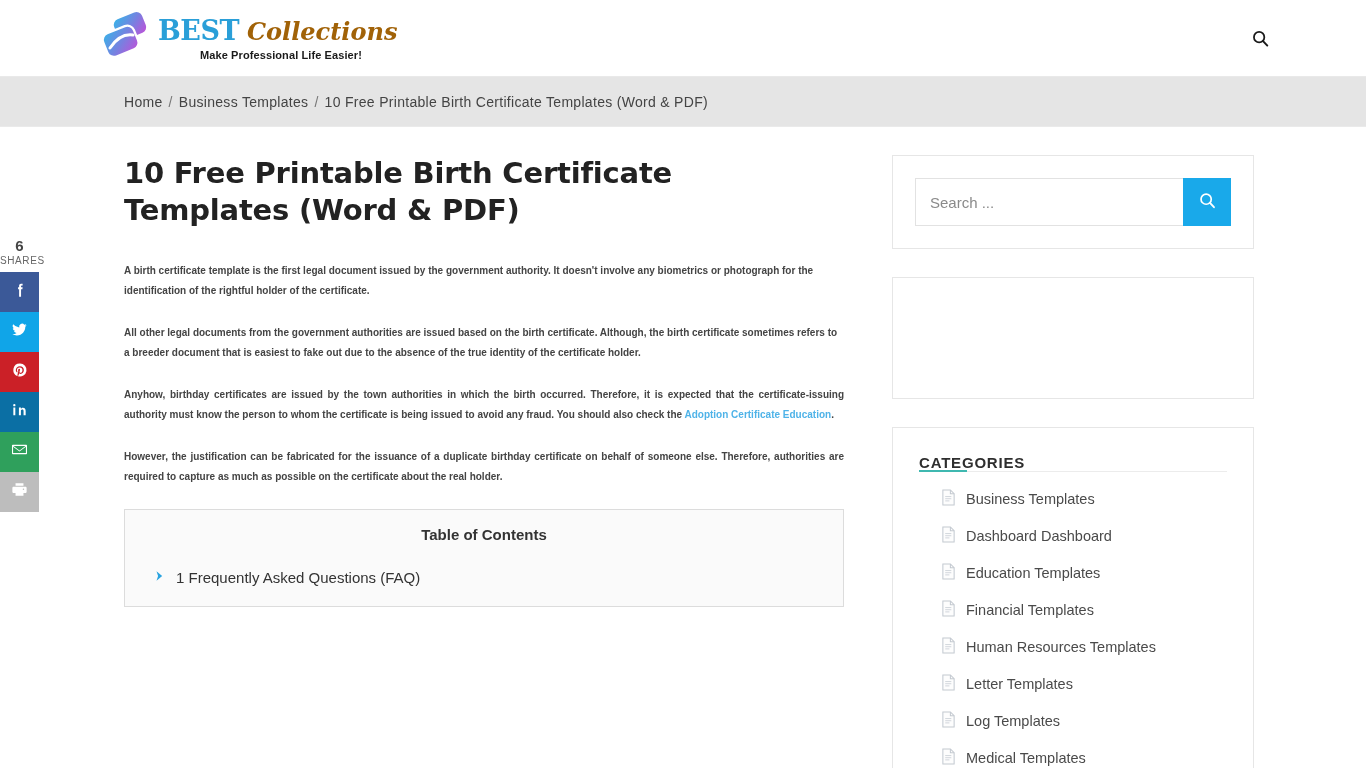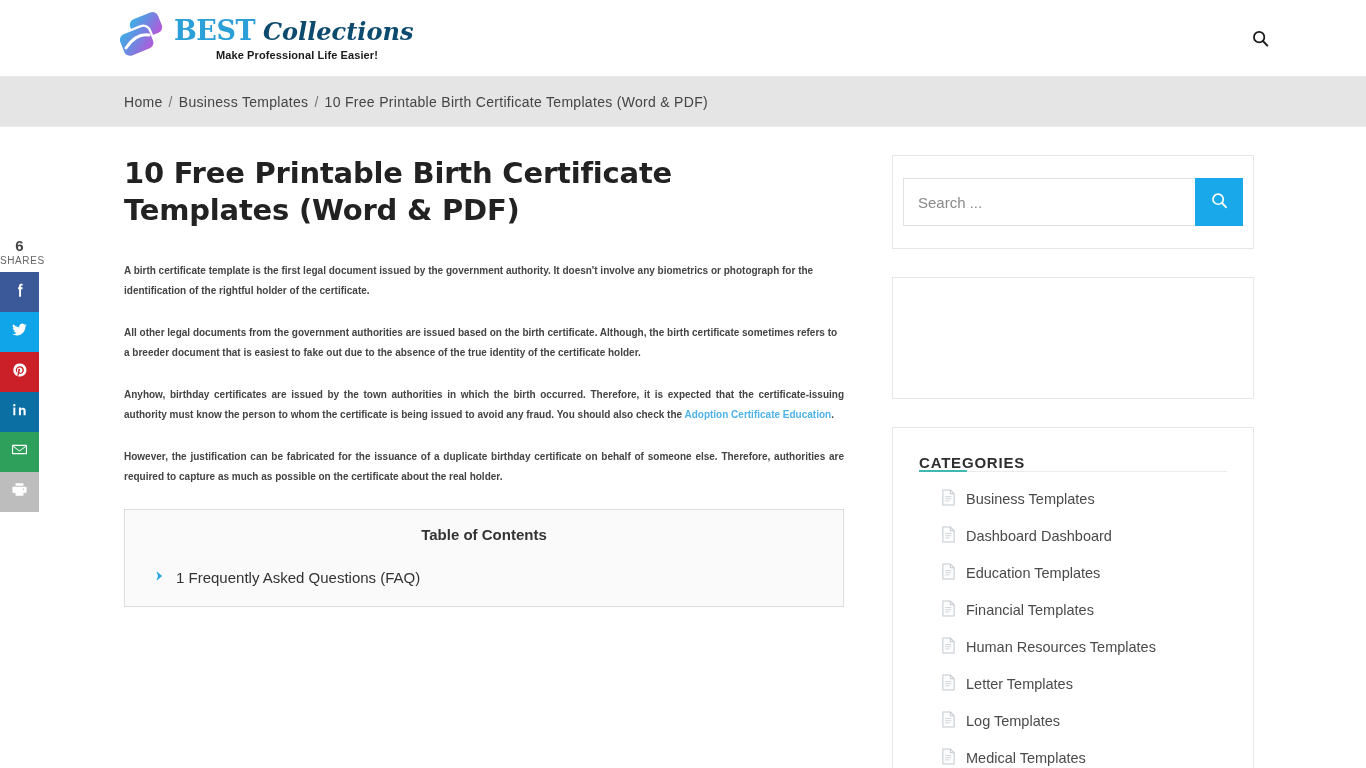--- a/index.html
+++ b/index.html
@@ -13,21 +13,21 @@
 
   
   .site-header {
     position: relative;
     height: 77px;
     background: #ffffff;
     border-bottom: 1px solid #e9e9e9;
   }
   .logo-wrap {
     position: absolute;
-    left: 116px; top: 10px;
+    left: 100px; top: 10px;
     display: flex; align-items: flex-start;
   }
   .logo-mark {
     width: 52px; height: 52px;
     position: relative;
     margin-right: 6px;
     flex: 0 0 auto;
   }
   .logo-text-block { padding-top: 7px; }
   .logo-line1 {
@@ -41,21 +41,21 @@
     letter-spacing: -0.5px;
     color: #2a9fd8;
     font-variant: small-caps;
     text-transform: uppercase;
   }
   .logo-collections {
     font-family: "DejaVu Serif", serif;
     font-style: italic;
     font-weight: bold;
     font-size: 24px;
-    color: #0c4a6e;
+    color: #a16207;
     margin-left: 8px;
   }
   .logo-tagline {
     font-family: Liberation Sans, sans-serif;
     font-weight: bold;
     font-size: 11px;
     color: #1a1a1a;
     margin-top: 5px;
     margin-left: 42px;
     letter-spacing: 0.1px;
@@ -167,21 +167,21 @@
     padding-left: 8px;
   }
   .toc-chevron { flex: 0 0 auto; display: block; }
 
   
   .widget {
     border: 1px solid #e6e6e6;
     background: #ffffff;
     margin-bottom: 28px;
   }
-  .widget-search { padding: 22px 10px; }
+  .widget-search { padding: 22px 22px; }
   .search-row { display: flex; height: 48px; }
   .search-input {
     flex: 1 1 auto;
     border: 1px solid #e2e2e2;
     border-right: none;
     padding: 0 14px;
     font-size: 15px;
     color: #555;
     font-family: "Liberation Sans", sans-serif;
     outline: none;

